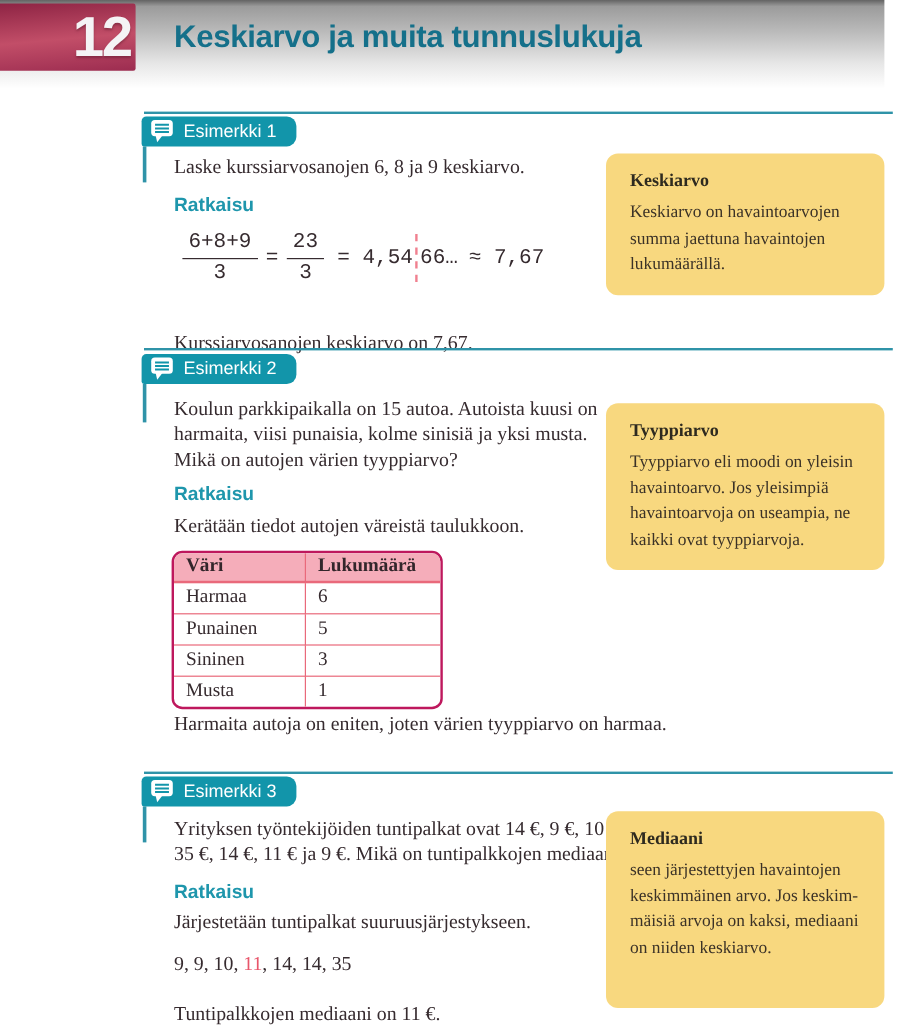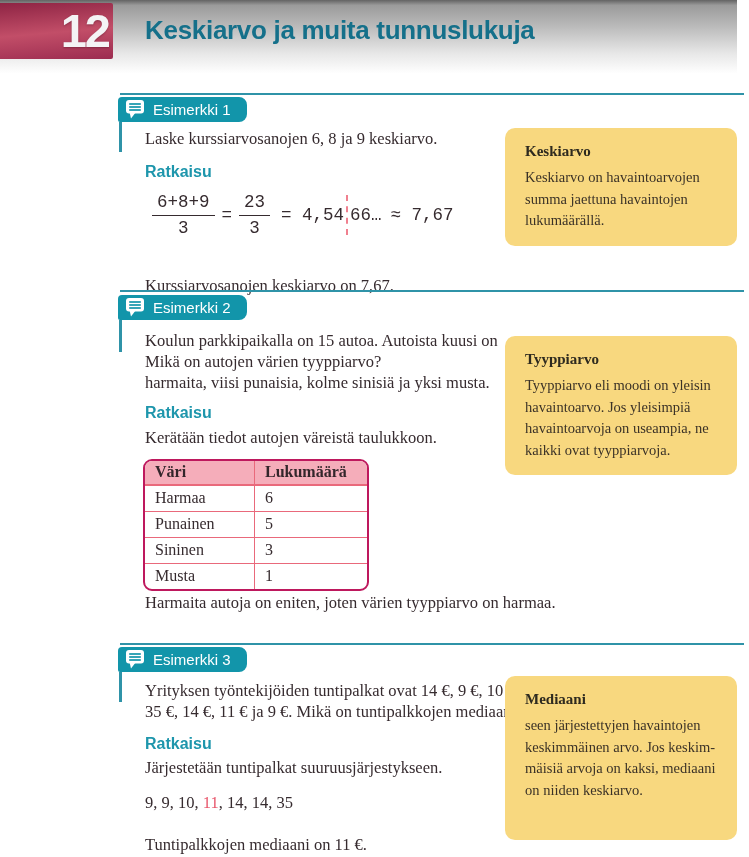--- a/index.html
+++ b/index.html
@@ -152,22 +152,22 @@
       <line x1="4.2" y1="5" x2="15.8" y2="5" stroke="#1295aa" stroke-width="1.7"></line>
       <line x1="4.2" y1="8" x2="15.8" y2="8" stroke="#1295aa" stroke-width="1.7"></line>
       <line x1="4.2" y1="11" x2="15.8" y2="11" stroke="#1295aa" stroke-width="1.7"></line>
     </svg>
     <span>Esimerkki 2</span>
   </div>
   <div class="section-tick" style="top:320px;height:32px;"></div>
 
   <div class="para" style="left:145px;top:330px;">
     <div>Koulun parkkipaikalla on 15 autoa. Autoista kuusi on</div>
+    <div>harmaita, viisi punaisia, kolme sinisiä ja yksi musta.</div>
     <div>Mikä on autojen värien tyyppiarvo?</div>
-    <div>harmaita, viisi punaisia, kolme sinisiä ja yksi musta.</div>
   </div>
 
   <div class="solution-label" style="left:145px;top:404px;">Ratkaisu</div>
 
   <div class="body-line" style="left:145px;top:427px;">Kerätään tiedot autojen väreistä taulukkoon.</div>
 
   <table class="data-table" style="left:143px;top:459px;">
     <thead>
       <tr>
         <th>Väri</th>

